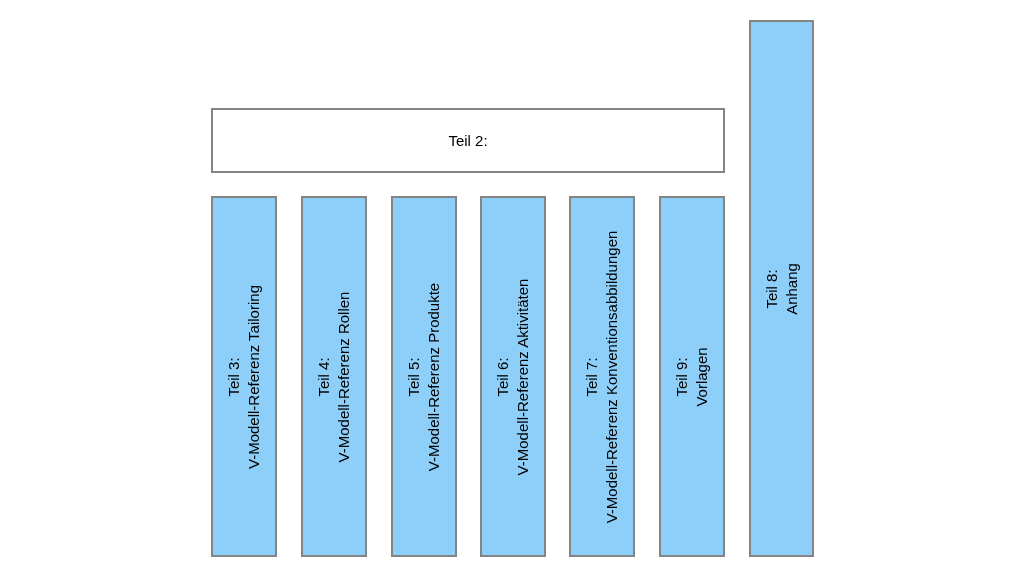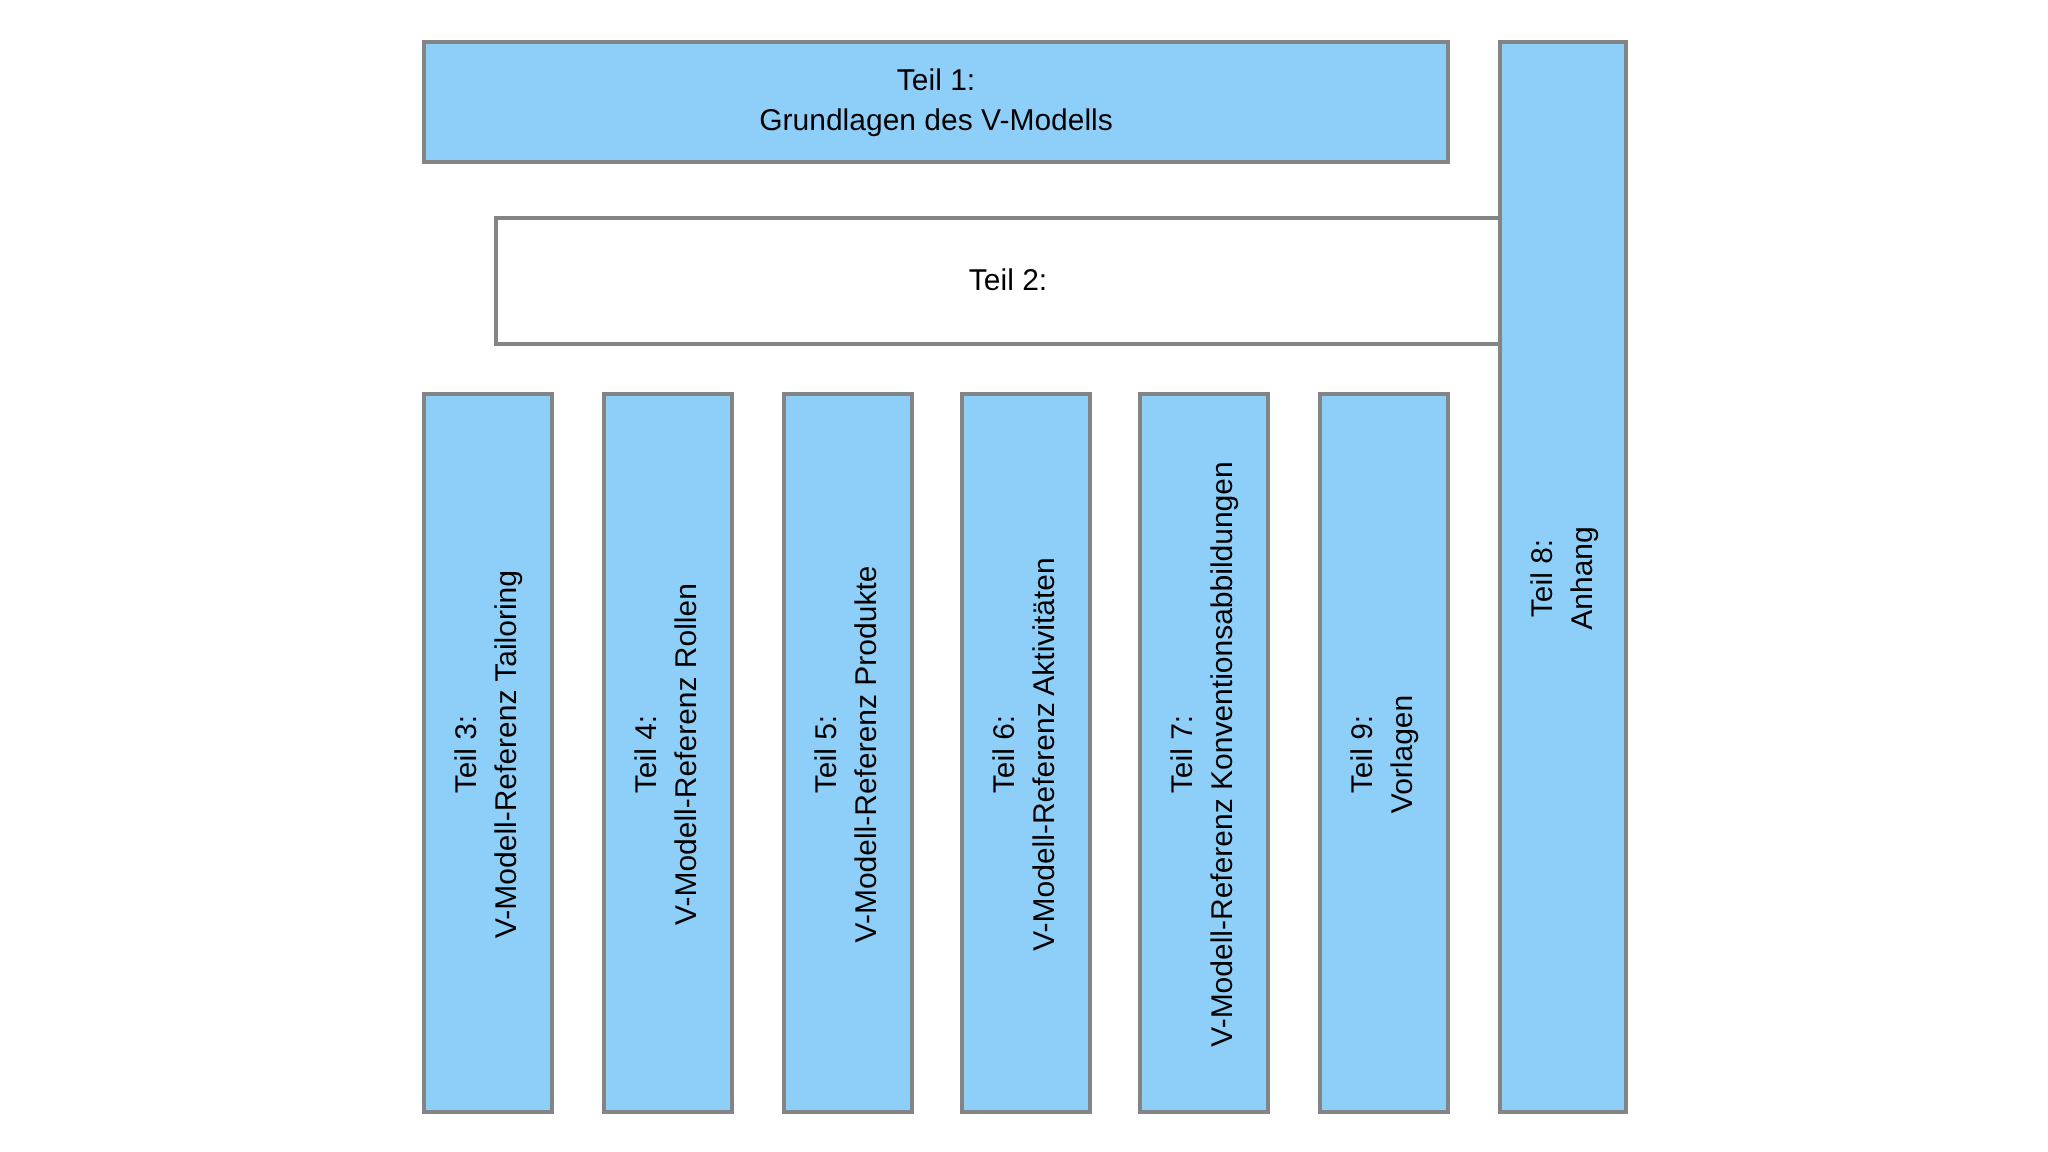--- a/index.html
+++ b/index.html
@@ -17,21 +17,20 @@
     overflow: hidden;
   }
   .box {
     position: absolute;
     box-sizing: border-box;
     background: var(--box-fill, #8DCFF8);
     border: 2px solid var(--box-border, #848484);
   }
   .box.white {
     background: var(--white-fill, #ffffff);
-    margin-left: 36px;
   }
   .htxt {
     position: absolute;
     inset: 0;
     display: flex;
     flex-direction: column;
     justify-content: center;
     text-align: center;
     font-size: 15px;
     line-height: 20px;
@@ -58,26 +57,20 @@
   .b-teil9 { left: 659px; top: 196px; width: 66px;  height: 361px; }
   .b-teil8 { left: 749px; top: 20px;  width: 65px;  height: 537px; }
   .w361 { width: 361px; }
   .w537 { width: 537px; }
 </style>
 </head>
 <body>
 
 <div class="canvas">
 
-  <div class="box b-teil1">
-    <div class="htxt">
-      <span>Teil 1:</span>
-      <span>Grundlagen des V-Modells</span>
-    </div>
-  </div>
 
   <div class="box white b-teil2">
     <div class="htxt">
       <span>Teil 2:</span>
     </div>
   </div>
 
   <div class="box b-teil3">
     <div class="vtxt w361">
       <span>Teil 3:</span><br>

